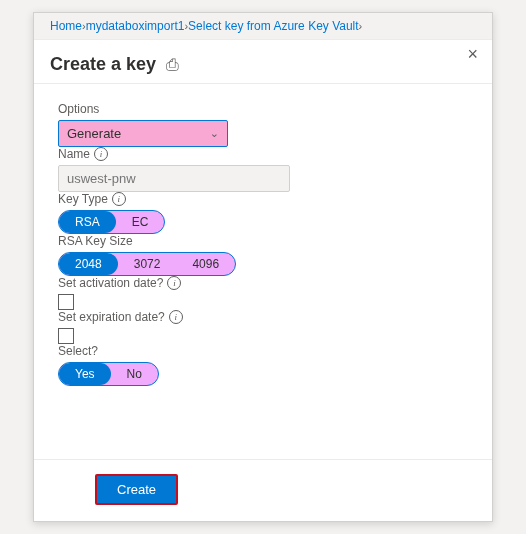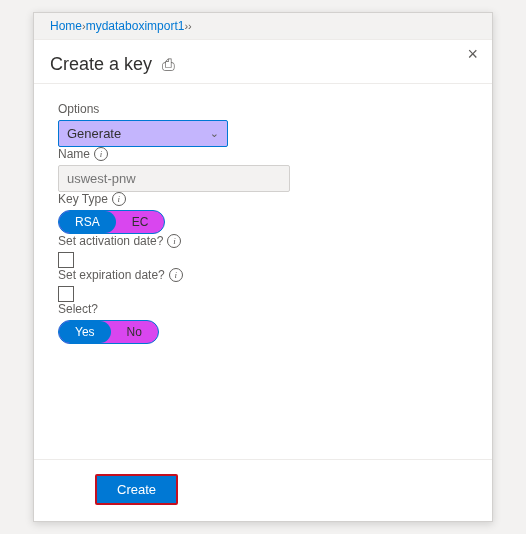--- a/index.html
+++ b/index.html
@@ -38,21 +38,21 @@
     .breadcrumb a { color: #0078d4; text-decoration: none; cursor: pointer; }
     .header {
       padding: 14px 16px 8px 16px;
       display: flex;
       align-items: center;
       gap: 10px;
       border-bottom: 1px solid #edebe9;
     }
     .header h1 {
       font-size: 18px;
-      font-weight: 400;
+      font-weight: 700;
       color: #323130;
     }
     .header-icon {
       font-size: 16px;
       color: #605e5c;
       cursor: pointer;
     }
     .close-btn {
       position: absolute;
       top: 32px;
@@ -96,39 +96,39 @@
       width: 170px;
       border: 1px solid #0078d4;
       border-radius: 2px;
       padding: 5px 8px;
       font-size: 13px;
       color: #323130;
       display: flex;
       align-items: center;
       justify-content: space-between;
       cursor: pointer;
-      background: #c4b5fd;
+      background: #f9a8d4;
     }
     .select-dropdown .chevron { color: #605e5c; font-size: 11px; }
     .text-input {
       width: 232px;
       border: 1px solid #d2d0ce;
       border-radius: 2px;
       padding: 5px 8px;
       font-size: 13px;
       color: #a19f9d;
       background: #f3f2f1;
       outline: none;
     }
     .toggle-group {
       display: inline-flex;
       border: 1px solid #0078d4;
       border-radius: 20px;
       overflow: hidden;
-      background: #d946ef;
+      background: #f0abfc;
       align-items: flex-end;
     }
     .toggle-option {
       padding: 4px 16px;
       font-size: 12px;
       cursor: pointer;
       border-radius: 20px;
       transition: background 0.15s;
       color: #323130;
     }
@@ -170,20 +170,21 @@
 </head>
 <body>
 
 <div class="panel">
 
   <div class="breadcrumb">
     <a>Home</a>
     <span>›</span>
     <a>mydataboximport1</a>
     <span>›</span>
+    <a>Select key from Azure Key Vault</a>
     <span>›</span>
   </div>
 
   <div class="header">
     <h1>Create a key</h1>
     <span class="header-icon">⎙</span>
   </div>
 
   <button class="close-btn">×</button>
 
@@ -211,20 +212,30 @@
       <div class="field-label">
         <span>Key Type</span>
         <span class="info-icon">i</span>
       </div>
       <div class="toggle-group">
         <div class="toggle-option active">RSA</div>
         <div class="toggle-option">EC</div>
       </div>
     </div>
 
+    <div>
+      <div class="field-label">
+        <span>RSA Key Size</span>
+      </div>
+      <div class="toggle-group">
+        <div class="toggle-option active">2048</div>
+        <div class="toggle-option">3072</div>
+        <div class="toggle-option">4096</div>
+      </div>
+    </div>
 
     <div>
       <div class="field-label">
         <span>Set activation date?</span>
         <span class="info-icon">i</span>
       </div>
       <div class="checkbox-wrapper">
         <div class="checkbox"></div>
       </div>
     </div>

